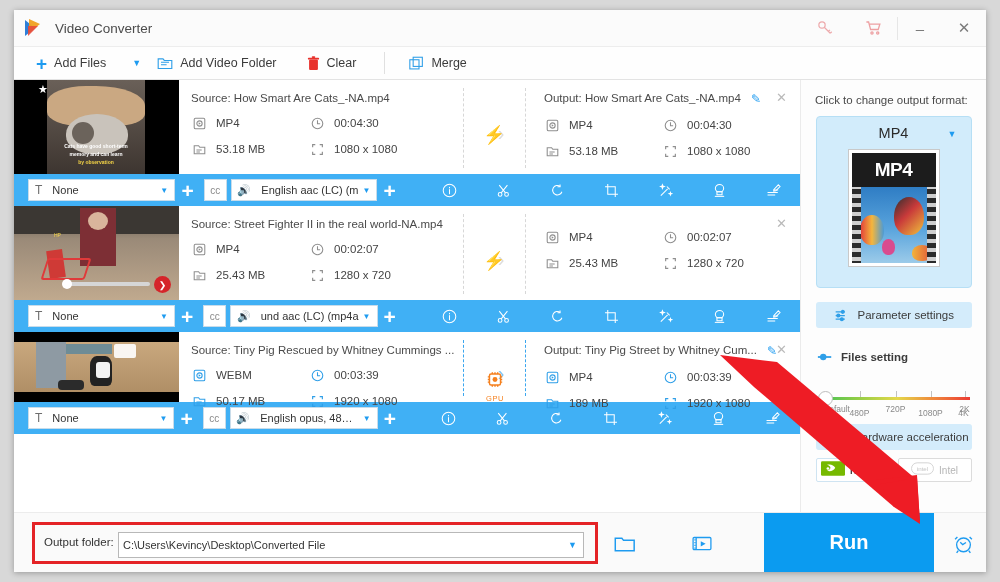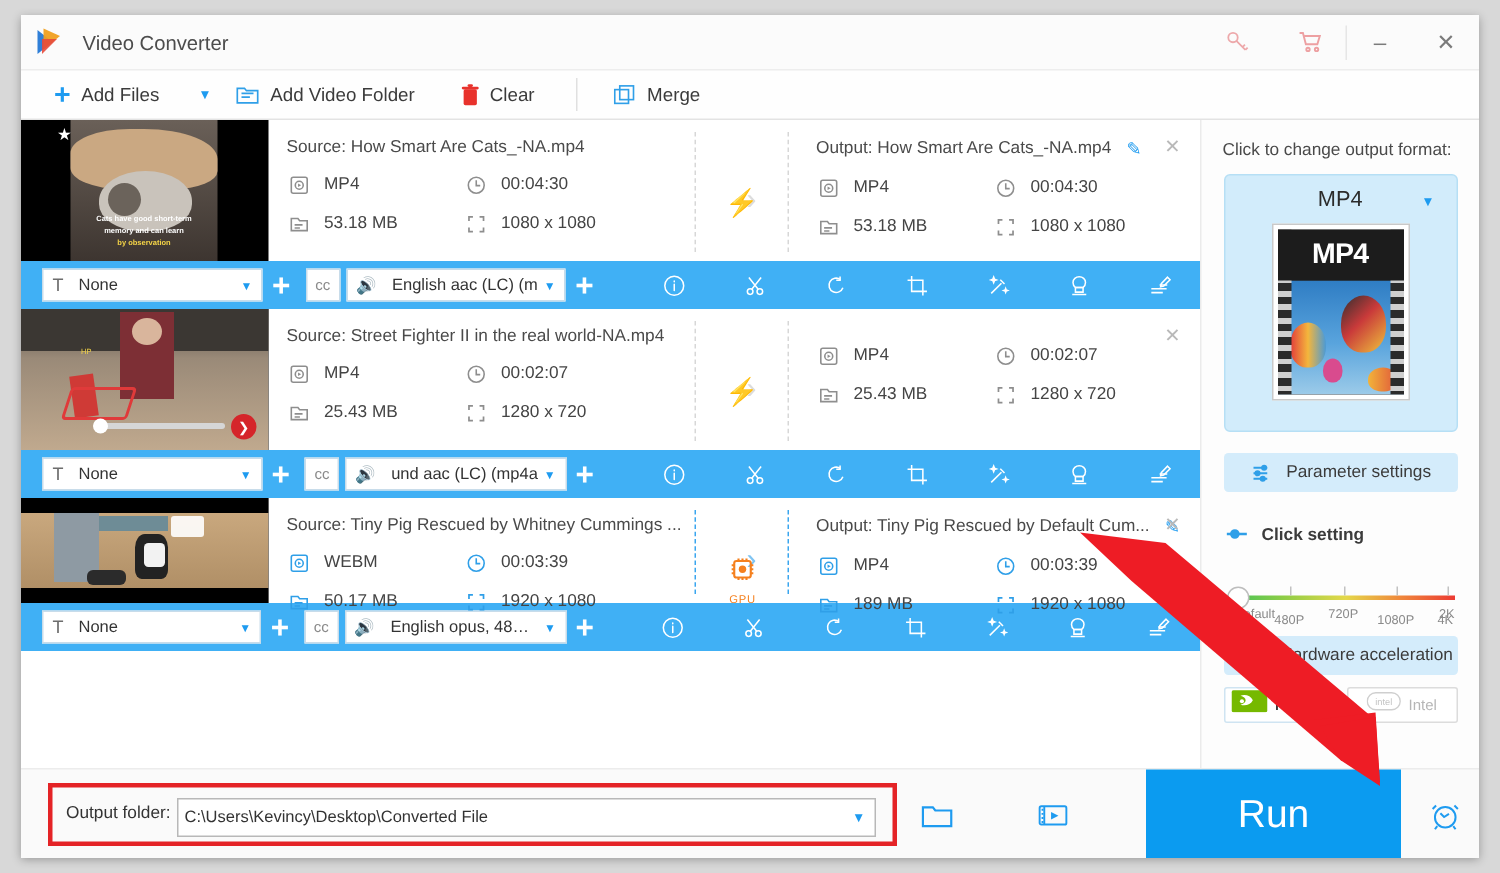--- a/index.html
+++ b/index.html
@@ -133,21 +133,21 @@
   .redbox { position:absolute; left:18px; top:9px; width:566px; height:42px; border:3px solid #e42326; }
   .of-label { position:absolute; left:30px; top:23px; font-size:11.5px; color:#333; }
   .of-input { position:absolute; left:104px; top:19px; width:466px; height:21px; background:#fff;
               border:1px solid #b8b8b8; display:flex; align-items:center; padding:12px 4px; }
   .of-input .v { font-size:11px; color:#333; flex:1; white-space:nowrap; overflow:hidden; }
   .of-caret { color:#1e9bf0; font-size:9px; margin-right:2px; }
   .folder-ico { position:absolute; left:600px; top:22px; cursor:pointer; }
   .mini-ico { position:absolute; left:678px; top:22px; cursor:pointer; }
   .runbtn { position:absolute; left:750px; top:0; width:170px; height:59px; background:#0b9bf0;
             display:flex; align-items:center; justify-content:center; cursor:pointer; }
-  .runbtn .t { color:#fff; font-size:26px; font-weight:normal; }
+  .runbtn .t { color:#fff; font-size:20px; font-weight:bold; }
   .clock-ico { position:absolute; left:938px; top:20px; cursor:pointer;}
 
   
   .arrow { position:absolute; left:0; top:0; pointer-events:none; }
 </style>
 </head>
 <body>
 
 <div class="app">
 
@@ -623,21 +623,21 @@
                 <rect x="4.2" y="4.2" width="11.6" height="11.6" rx="1.6"></rect>
                 <circle cx="10" cy="10" r="2.6" fill="#f5801e" stroke="none"></circle>
                 <path d="M7.2 2.4v1.8M10 2.4v1.8M12.8 2.4v1.8M7.2 15.8v1.8M10 15.8v1.8M12.8 15.8v1.8M2.4 7.2h1.8M2.4 10h1.8M2.4 12.8h1.8M15.8 7.2h1.8M15.8 10h1.8M15.8 12.8h1.8"></path>
               </svg>
               <div class="lbl">GPU</div>
             </div>
             <div class="vdash sel" style="right:0"></div>
           </div>
           <div class="pane out">
             <div class="rowtitle">
-              <span>Output: Tiny Pig Rescued by Default Cum...</span>
+              <span>Output: Tiny Pig Street by Whitney Cum...</span>
               <span class="editpen">✎</span>
             </div>
             <div class="metagrid">
               <div class="meta">
                 <span class="mi">
                     <svg width="15" height="15" viewBox="0 0 17 17" fill="none" stroke="#2f9fe8" stroke-width="1.2">
                       <rect x="2.5" y="2.5" width="12" height="12" rx="1.5"></rect>
                       <circle cx="8.5" cy="8.5" r="3"></circle>
                       <path d="M7.6 7.2l2.3 1.3-2.3 1.3z" fill="#2f9fe8" stroke="none"></path>
                     </svg>
@@ -777,21 +777,21 @@
         <span class="t">Parameter settings</span>
       </div>
 
       <div class="qs">
         <span>
           <svg width="16" height="10" viewBox="0 0 18 10" fill="none" stroke="#2f9fe8" stroke-width="2">
               <path d="M1 5h15"></path>
               <circle cx="7" cy="5" r="2.6" fill="#2f9fe8"></circle>
             </svg>
         </span>
-        <span class="t">Click setting</span>
+        <span class="t">Files setting</span>
       </div>
 
       <div class="slider">
         <div class="track"></div>
         <div class="tick" style="left:42px"></div>
         <div class="tick" style="left:78px"></div>
         <div class="tick" style="left:113px"></div>
         <div class="tick" style="left:147px"></div>
         <span class="lab-top" style="left:42px">480P</span>
         <span class="lab-top" style="left:113px">1080P</span>

